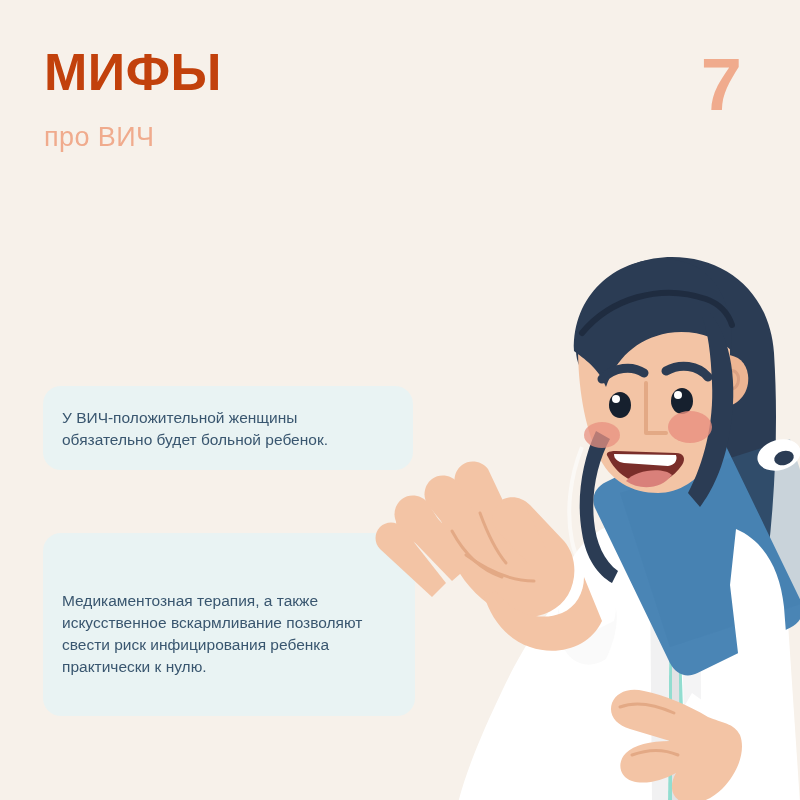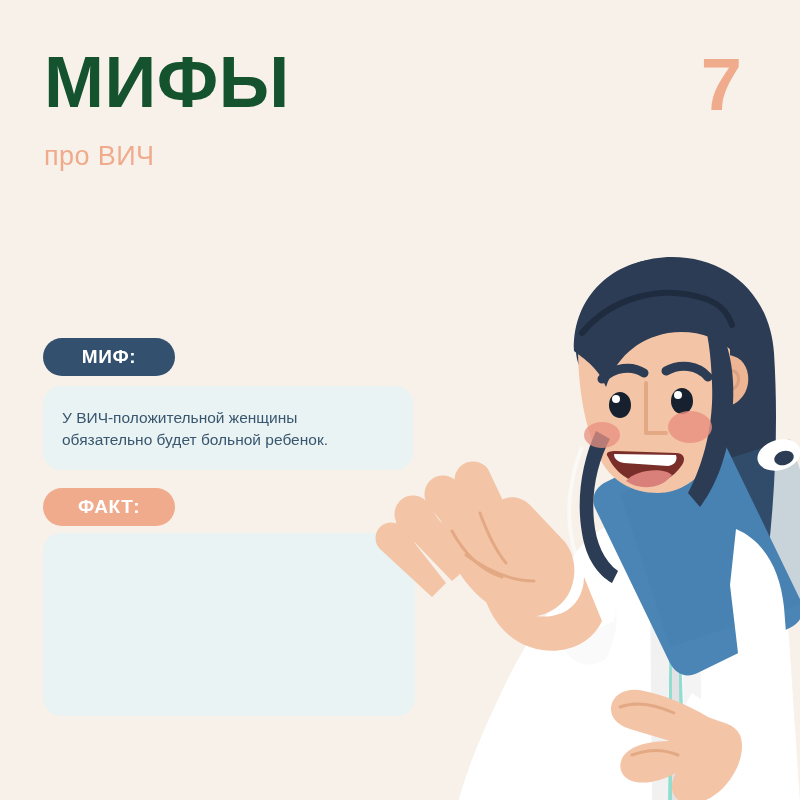--- a/index.html
+++ b/index.html
@@ -25,22 +25,22 @@
     width: 520px;
   }
   .title-line {
     font-weight: 700;
     letter-spacing: 0.5px;
     line-height: 0.96;
     margin: 0;
     white-space: nowrap;
   }
   #title-line-1 {
-    font-size: 72px;
-    color: #14532d;
+    font-size: 52px;
+    color: #c2410c;
   }
   #title-line-2 {
     font-size: 76px;
     color: #2d4663;
     margin-top: 6px;
   }
   #subtitle {
     margin: 24px 0 0 0;
     font-size: 27px;
     font-weight: 400;
@@ -136,27 +136,29 @@
 
 <div id="poster">
 
   <div id="title-block">
     <div class="title-line" id="title-line-1">МИФЫ</div>
     <div id="subtitle">про ВИЧ</div>
   </div>
 
   <div id="issue-number">7</div>
 
-  <div class="badge" id="badge-myth">МИФ:</div>
   <div class="content-box" id="box-myth"></div>
   <div class="box-text" id="text-myth">У ВИЧ-положительной женщины
 обязательно будет больной ребенок.</div>
 
-  <div class="badge" id="badge-fact">ФАКТ:</div>
   <div class="content-box" id="box-fact"></div>
+  <div class="box-text" id="text-fact">Медикаментозная терапия, а также
+искусственное вскармливание позволяют
+свести риск инфицирования ребенка
+практически к нулю.</div>
 
   <svg id="illustration" viewBox="0 0 440 548">
     <defs>
       <clipPath id="frameClip">
         <rect x="0" y="0" width="440" height="548"></rect>
       </clipPath>
     </defs>
 
     <g clip-path="url(#frameClip)">
 

